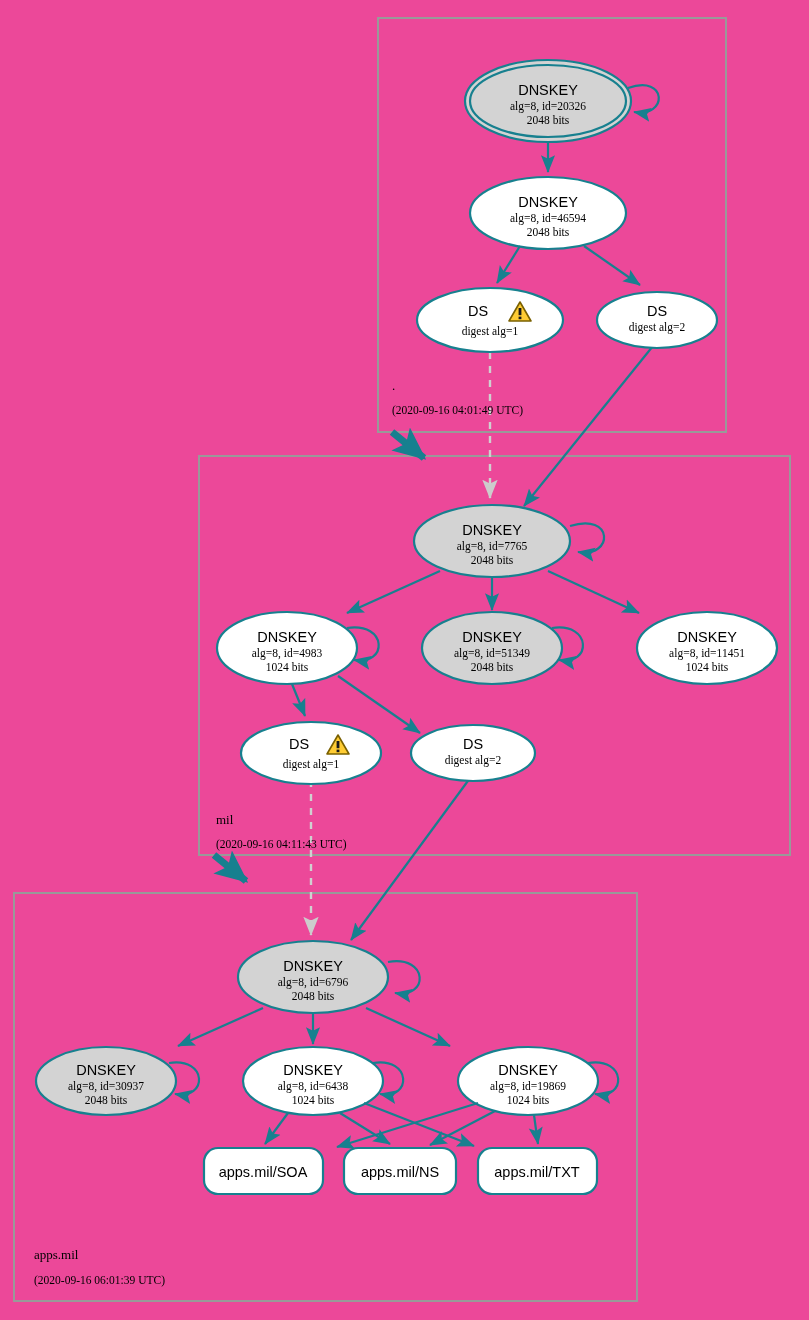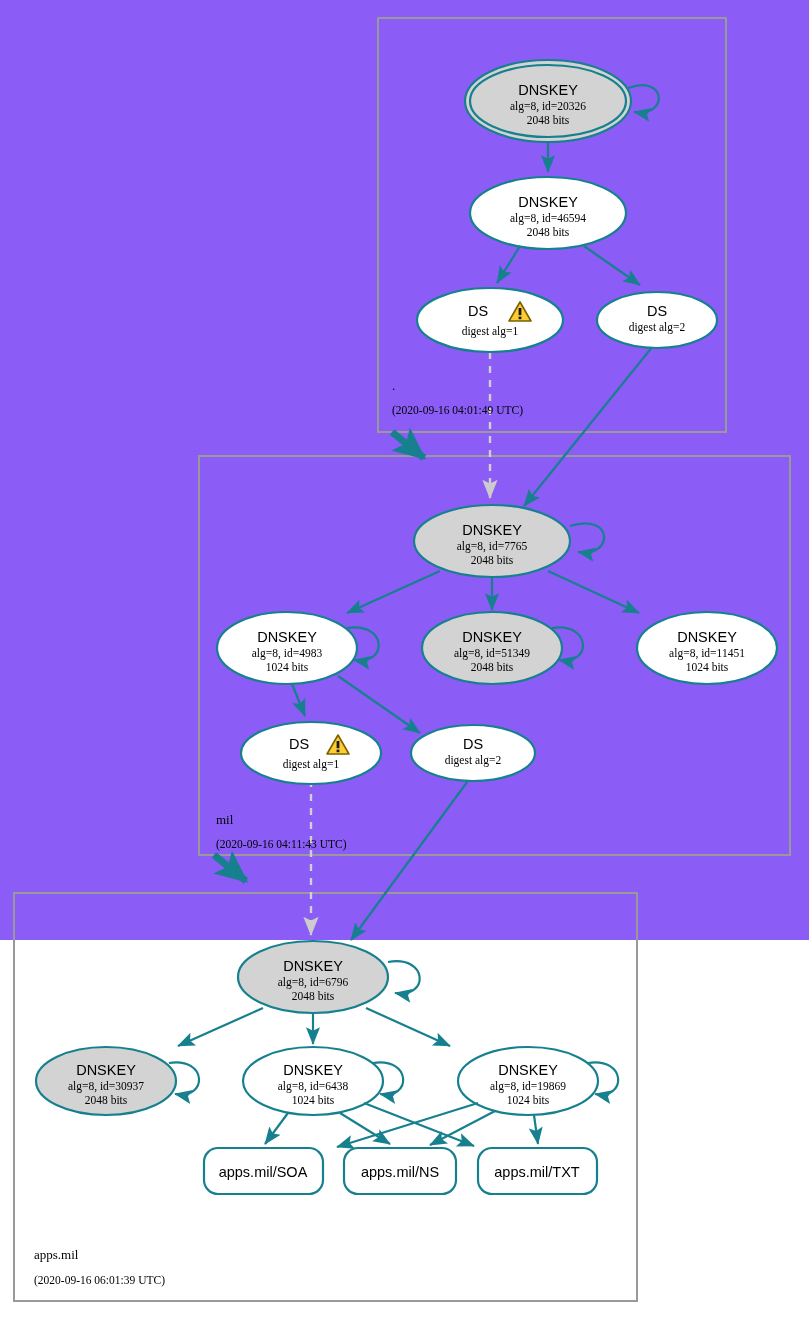--- a/index.html
+++ b/index.html
@@ -1,18 +1,18 @@
 <!DOCTYPE html>
 <html><head>
 <meta charset="utf-8">
 <style>
   html,body{margin:0;padding:0;background:#ffffff;}
   body{width:809px;height:1320px;overflow:hidden;
        font-family:"Liberation Sans",sans-serif;}
-  #stage{position:relative;width:809px;height:940px;background:#8b5cf6;}
+  #stage{position:relative;width:809px;height:1320px;background:#ec4899;}
   svg{display:block;}
   .zone-box{fill:none;stroke:#999999;stroke-width:2;}
   .edge{stroke:#17808f;stroke-width:2.2;fill:none;}
   .edge-thick{stroke:#17808f;stroke-width:7;fill:none;}
   .edge-dash{stroke:#d0d0d0;stroke-width:2.4;fill:none;stroke-dasharray:7,7;}
   .node-ell{stroke:#17808f;stroke-width:2.2;fill:#ffffff;}
   .node-ell.secure{fill:#d3d3d3;}
   .node-rect{stroke:#17808f;stroke-width:2.2;fill:#ffffff;}
   .t-head{font-family:"Liberation Sans",sans-serif;font-size:14.5px;fill:#000;text-anchor:middle;}
   .t-sub{font-family:"Liberation Serif",serif;font-size:11.5px;fill:#000;text-anchor:middle;}

